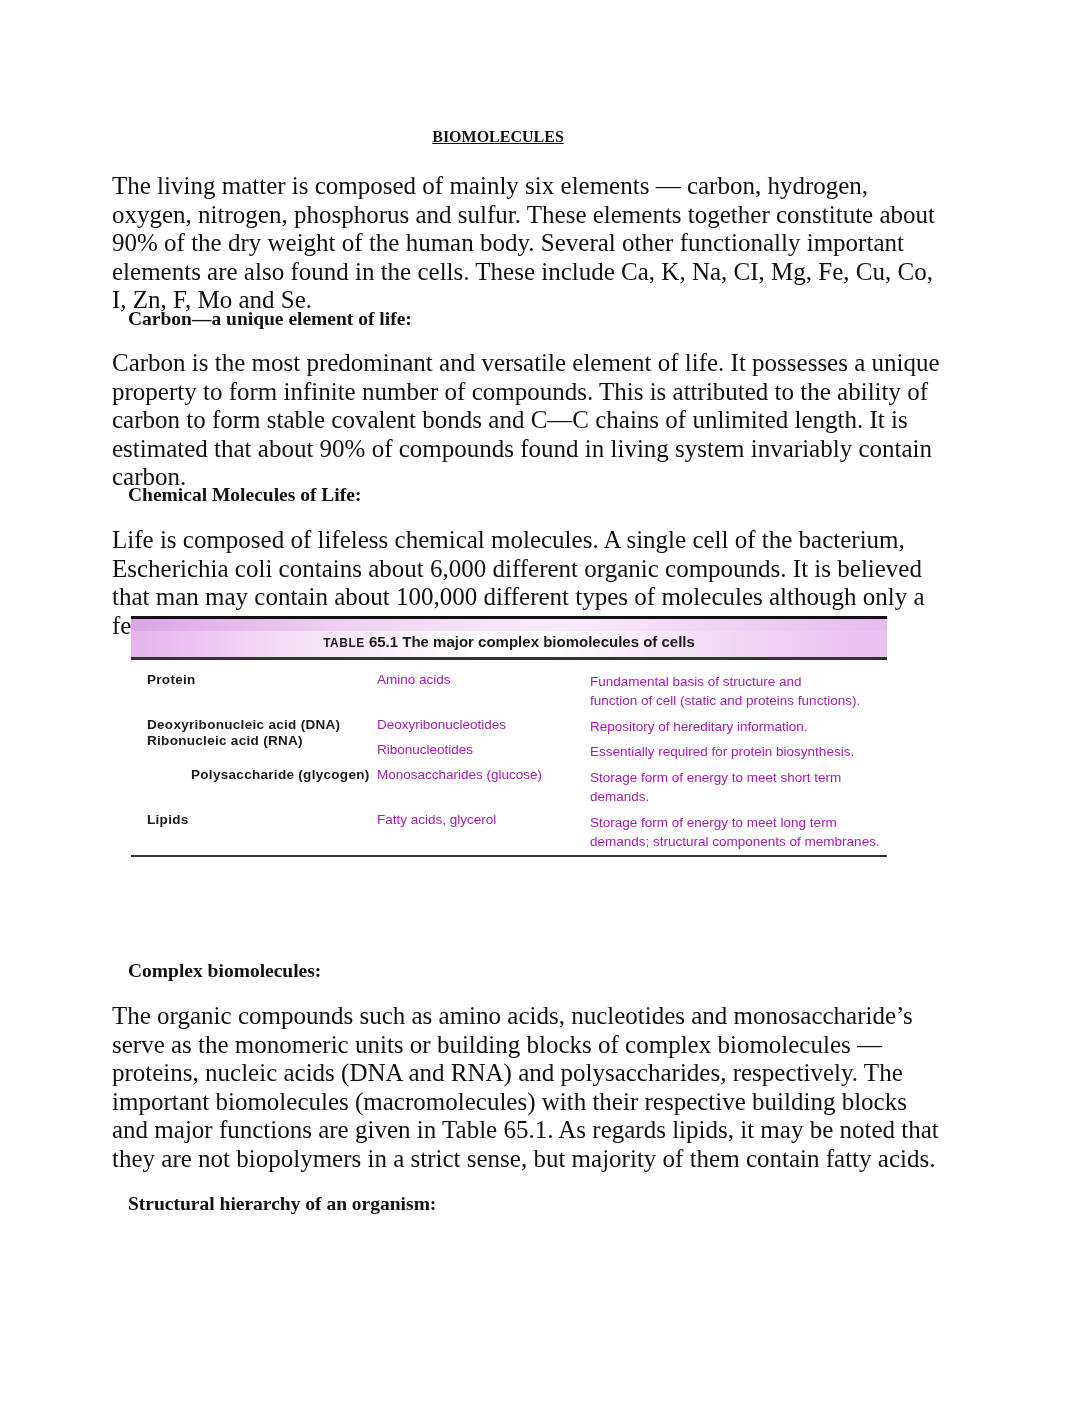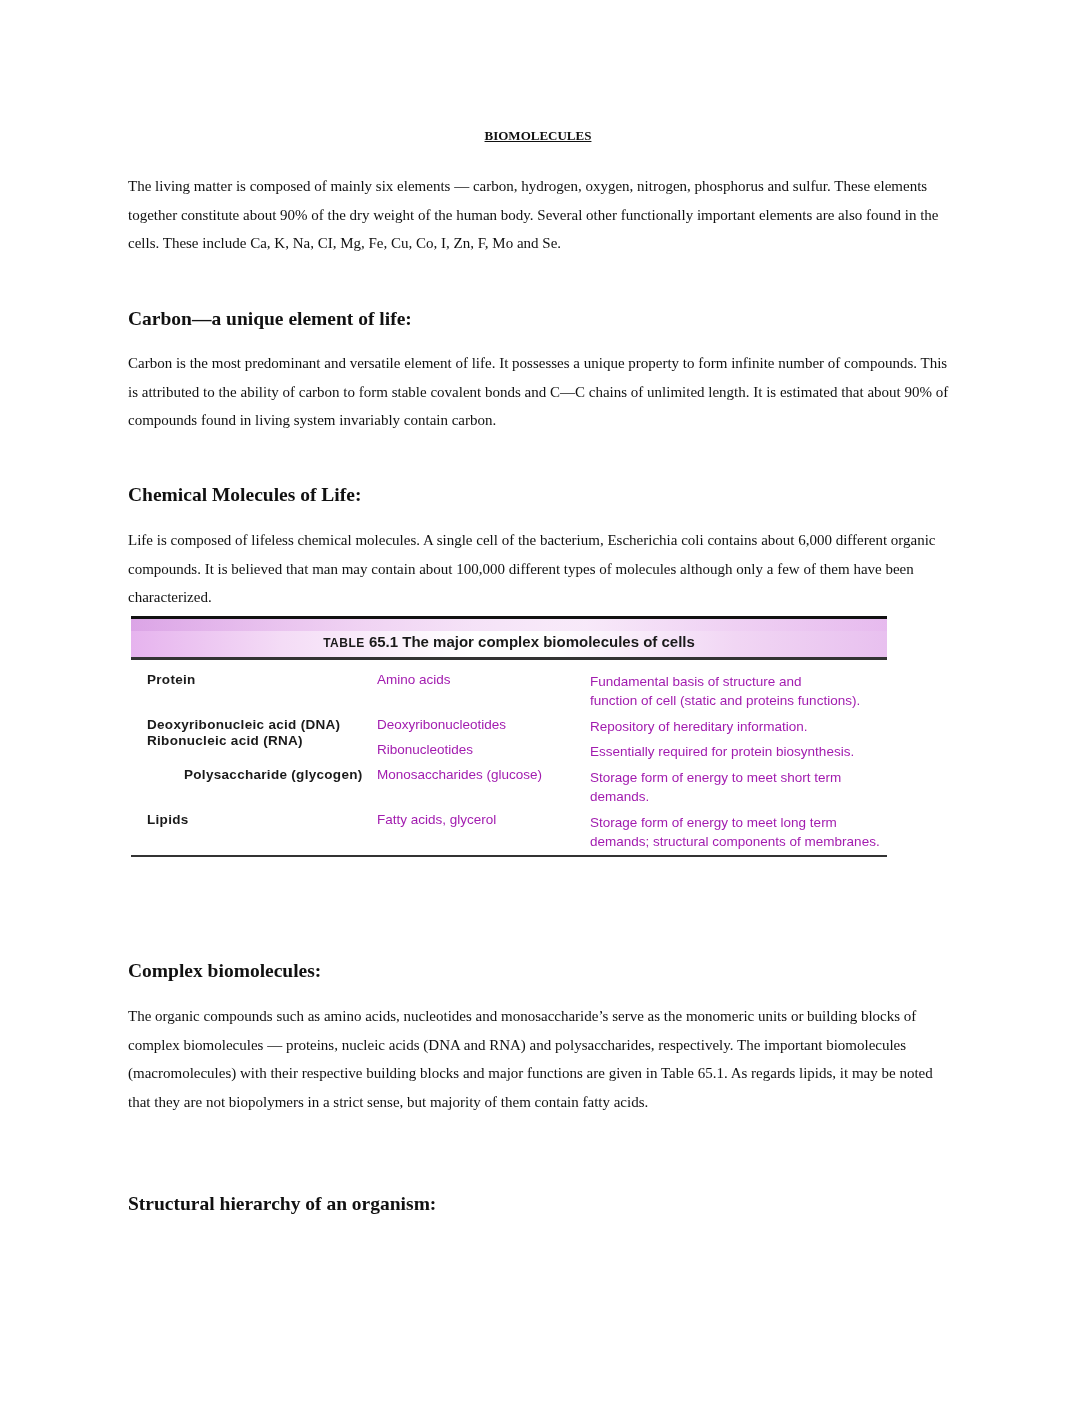--- a/index.html
+++ b/index.html
@@ -2,25 +2,25 @@
 <html><head>
   <meta charset="utf-8">
   <style>
     html, body { margin: 0; padding: 0; background: #ffffff; }
     body { width: 1088px; height: 1408px; position: relative; overflow: hidden; color: #111; }
     .serif { font-family: "Liberation Serif", "DejaVu Serif", serif; }
     .sans { font-family: "Liberation Sans", "DejaVu Sans", sans-serif; }
 
     .title {
       position: absolute; top: 128px; left: 0; width: 996px; text-align: center;
-      font-weight: bold; font-size: 13px; text-decoration: underline; letter-spacing: 0px; margin-left: 40px;
+      font-weight: bold; font-size: 16px; text-decoration: underline; letter-spacing: 0px;
     }
     .para {
-      position: absolute; left: 128px; width: 830px;
-      font-size: 15px; line-height: 28.5px; margin: 0;
+      position: absolute; left: 112px; width: 830px;
+      font-size: 25px; line-height: 28.5px; margin: 0;
     }
     .heading {
       position: absolute; left: 128px; font-weight: bold; font-size: 19.5px; margin: 0;
     }
 
     
     .tbl {
       position: absolute; left: 131px; top: 616px; width: 756px;
     }
     .tbl-topline { height: 3px; background: #111; width: 756px; }
@@ -89,21 +89,21 @@
         <div class="cell" style="left:459px; top:57px;text-align:center;">Repository of hereditary information.</div>
       </div>
 
       <div>
         <div class="cell b" style="left:16px; top:71px;">Ribonucleic acid (RNA)</div>
         <div class="cell" style="left:246px; top:80px;">Ribonucleotides</div>
         <div class="cell" style="left:459px; top:82px;">Essentially required for protein biosynthesis.</div>
       </div>
 
       <div>
-        <div class="cell b" style="left:5px; top:105px;padding-left:48px;">Polysaccharide (glycogen)</div>
+        <div class="cell b" style="left:12px; top:105px;padding-left:48px;">Polysaccharide (glycogen)</div>
         <div class="cell" style="left:246px; top:105px;">Monosaccharides (glucose)</div>
         <div class="cell" style="left:459px; top:108px;">Storage form of energy to meet short term</div>
         <div class="cell" style="left:459px; top:127px;">demands.</div>
       </div>
 
       <div>
         <div class="cell b" style="left:16px; top:150px;">Lipids</div>
         <div class="cell" style="left:246px; top:150px;">Fatty acids, glycerol</div>
         <div class="cell" style="left:459px; top:153px;">Storage form of energy to meet long term</div>
         <div class="cell" style="left:459px; top:172px;">demands; structural components of membranes.</div>

